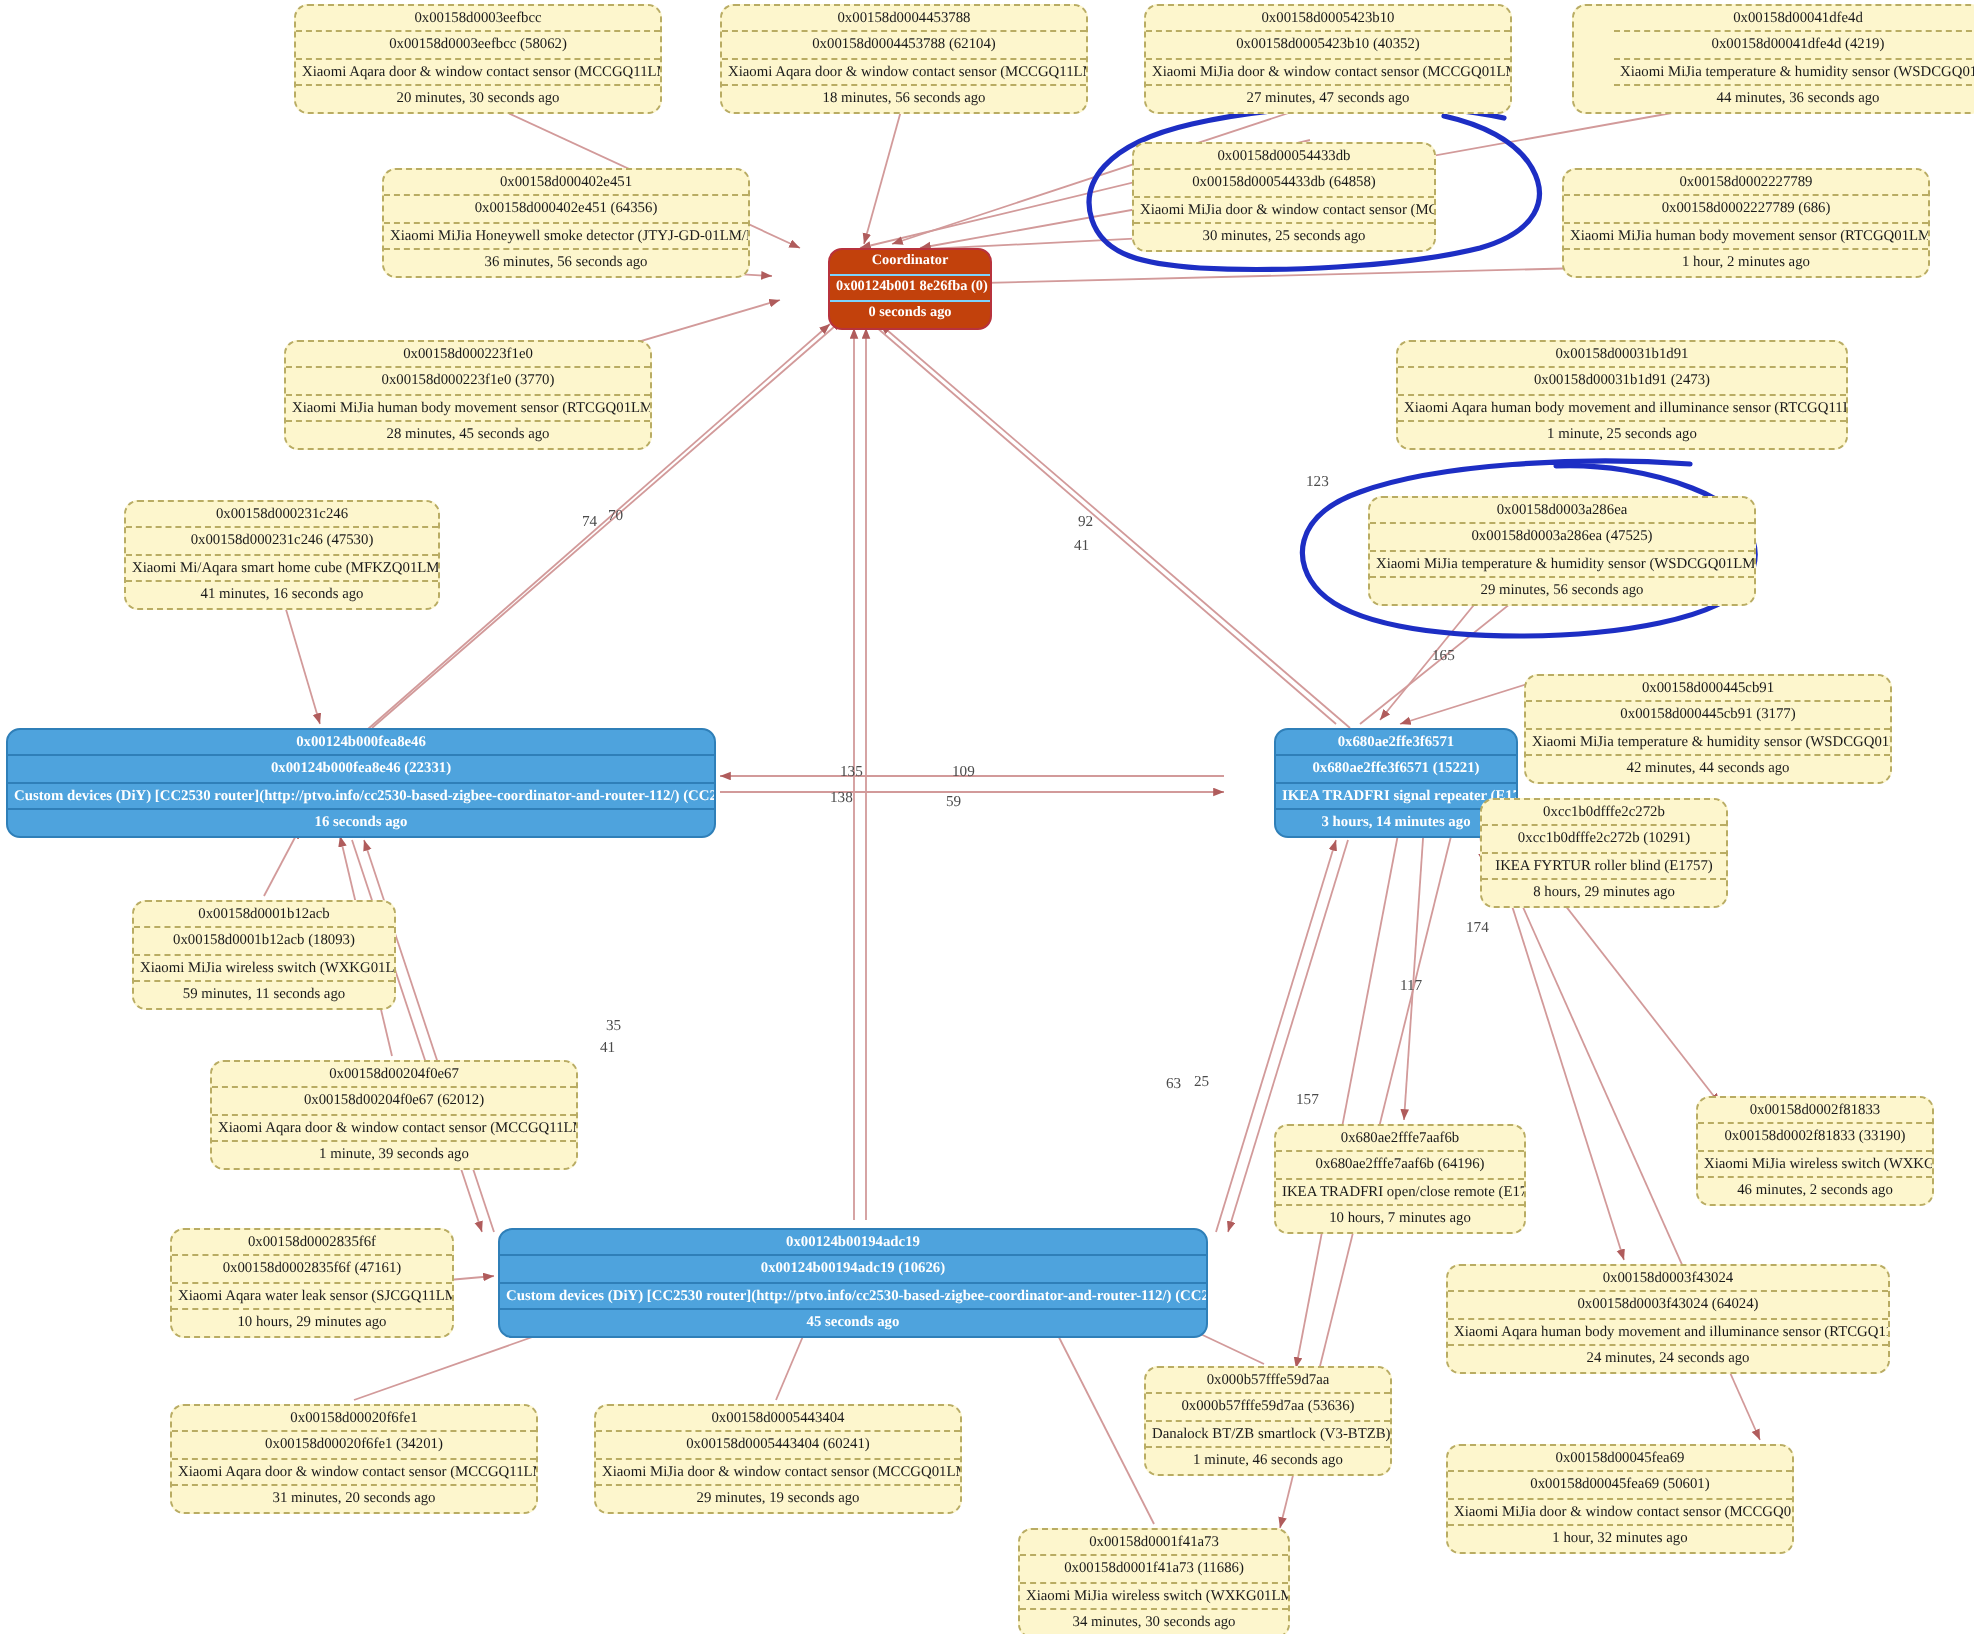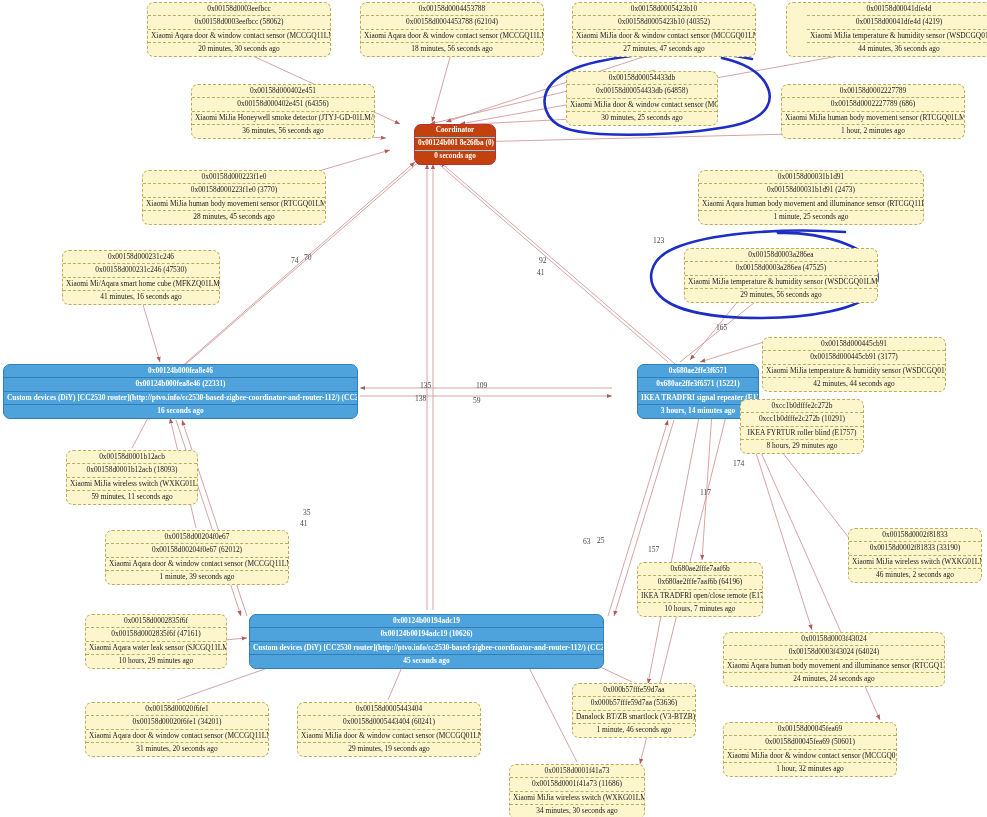--- a/index.html
+++ b/index.html
@@ -259,21 +259,21 @@
         <div class="row">0x00158d0002835f6f (47161)</div>
         <div class="row">Xiaomi Aqara water leak sensor (SJCGQ11LM)</div>
         <div class="row">10 hours, 29 minutes ago</div>
       </div>
       <div class="node device" style="left: 637px; top: 562px; width: 126px;">
         <div class="row">0x680ae2fffe7aaf6b</div>
         <div class="row">0x680ae2fffe7aaf6b (64196)</div>
         <div class="row">IKEA TRADFRI open/close remote (E1766)</div>
         <div class="row">10 hours, 7 minutes ago</div>
       </div>
-      <div class="node device" style="left: 848px; top: 528px; width: 134px;">
+      <div class="node device" style="left: 848px; top: 548px; width: 119px;">
         <div class="row">0x00158d0002f81833</div>
         <div class="row">0x00158d0002f81833 (33190)</div>
         <div class="row">Xiaomi MiJia wireless switch (WXKG01LM)</div>
         <div class="row">46 minutes, 2 seconds ago</div>
       </div>
       <div class="node device" style="left: 723px; top: 632px; width: 222px;">
         <div class="row">0x00158d0003f43024</div>
         <div class="row">0x00158d0003f43024 (64024)</div>
         <div class="row">Xiaomi Aqara human body movement and illuminance sensor (RTCGQ11LM)</div>
         <div class="row">24 minutes, 24 seconds ago</div>

